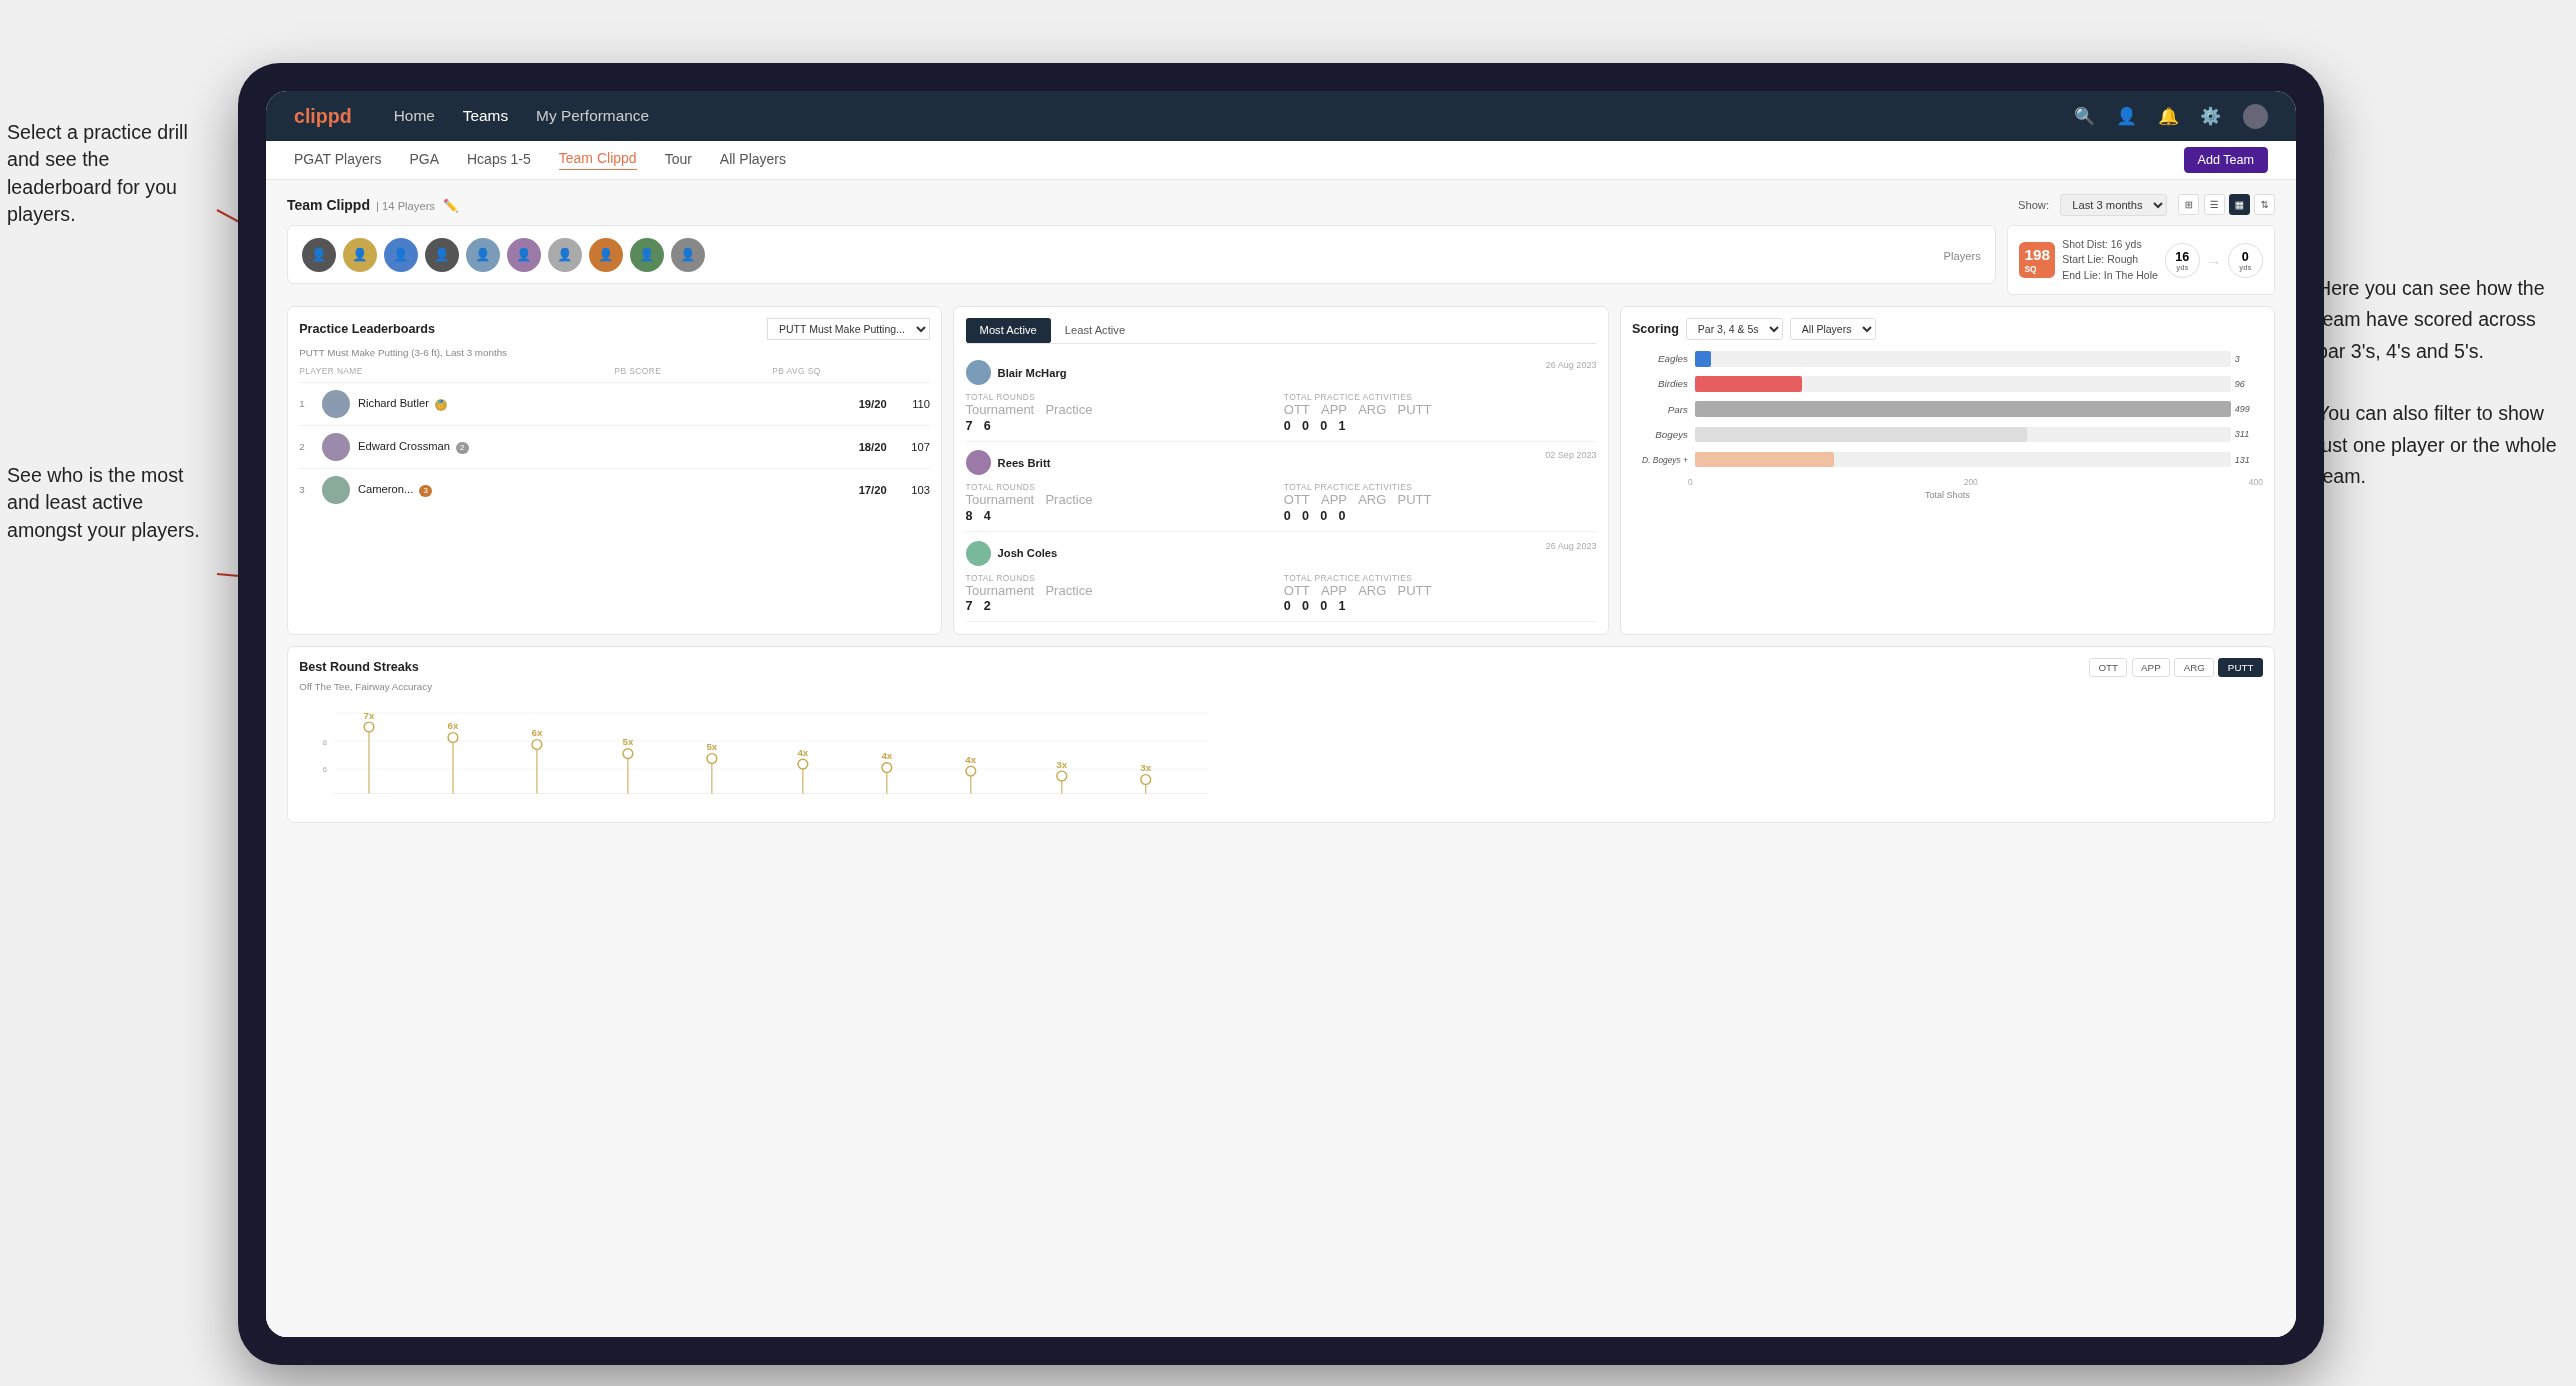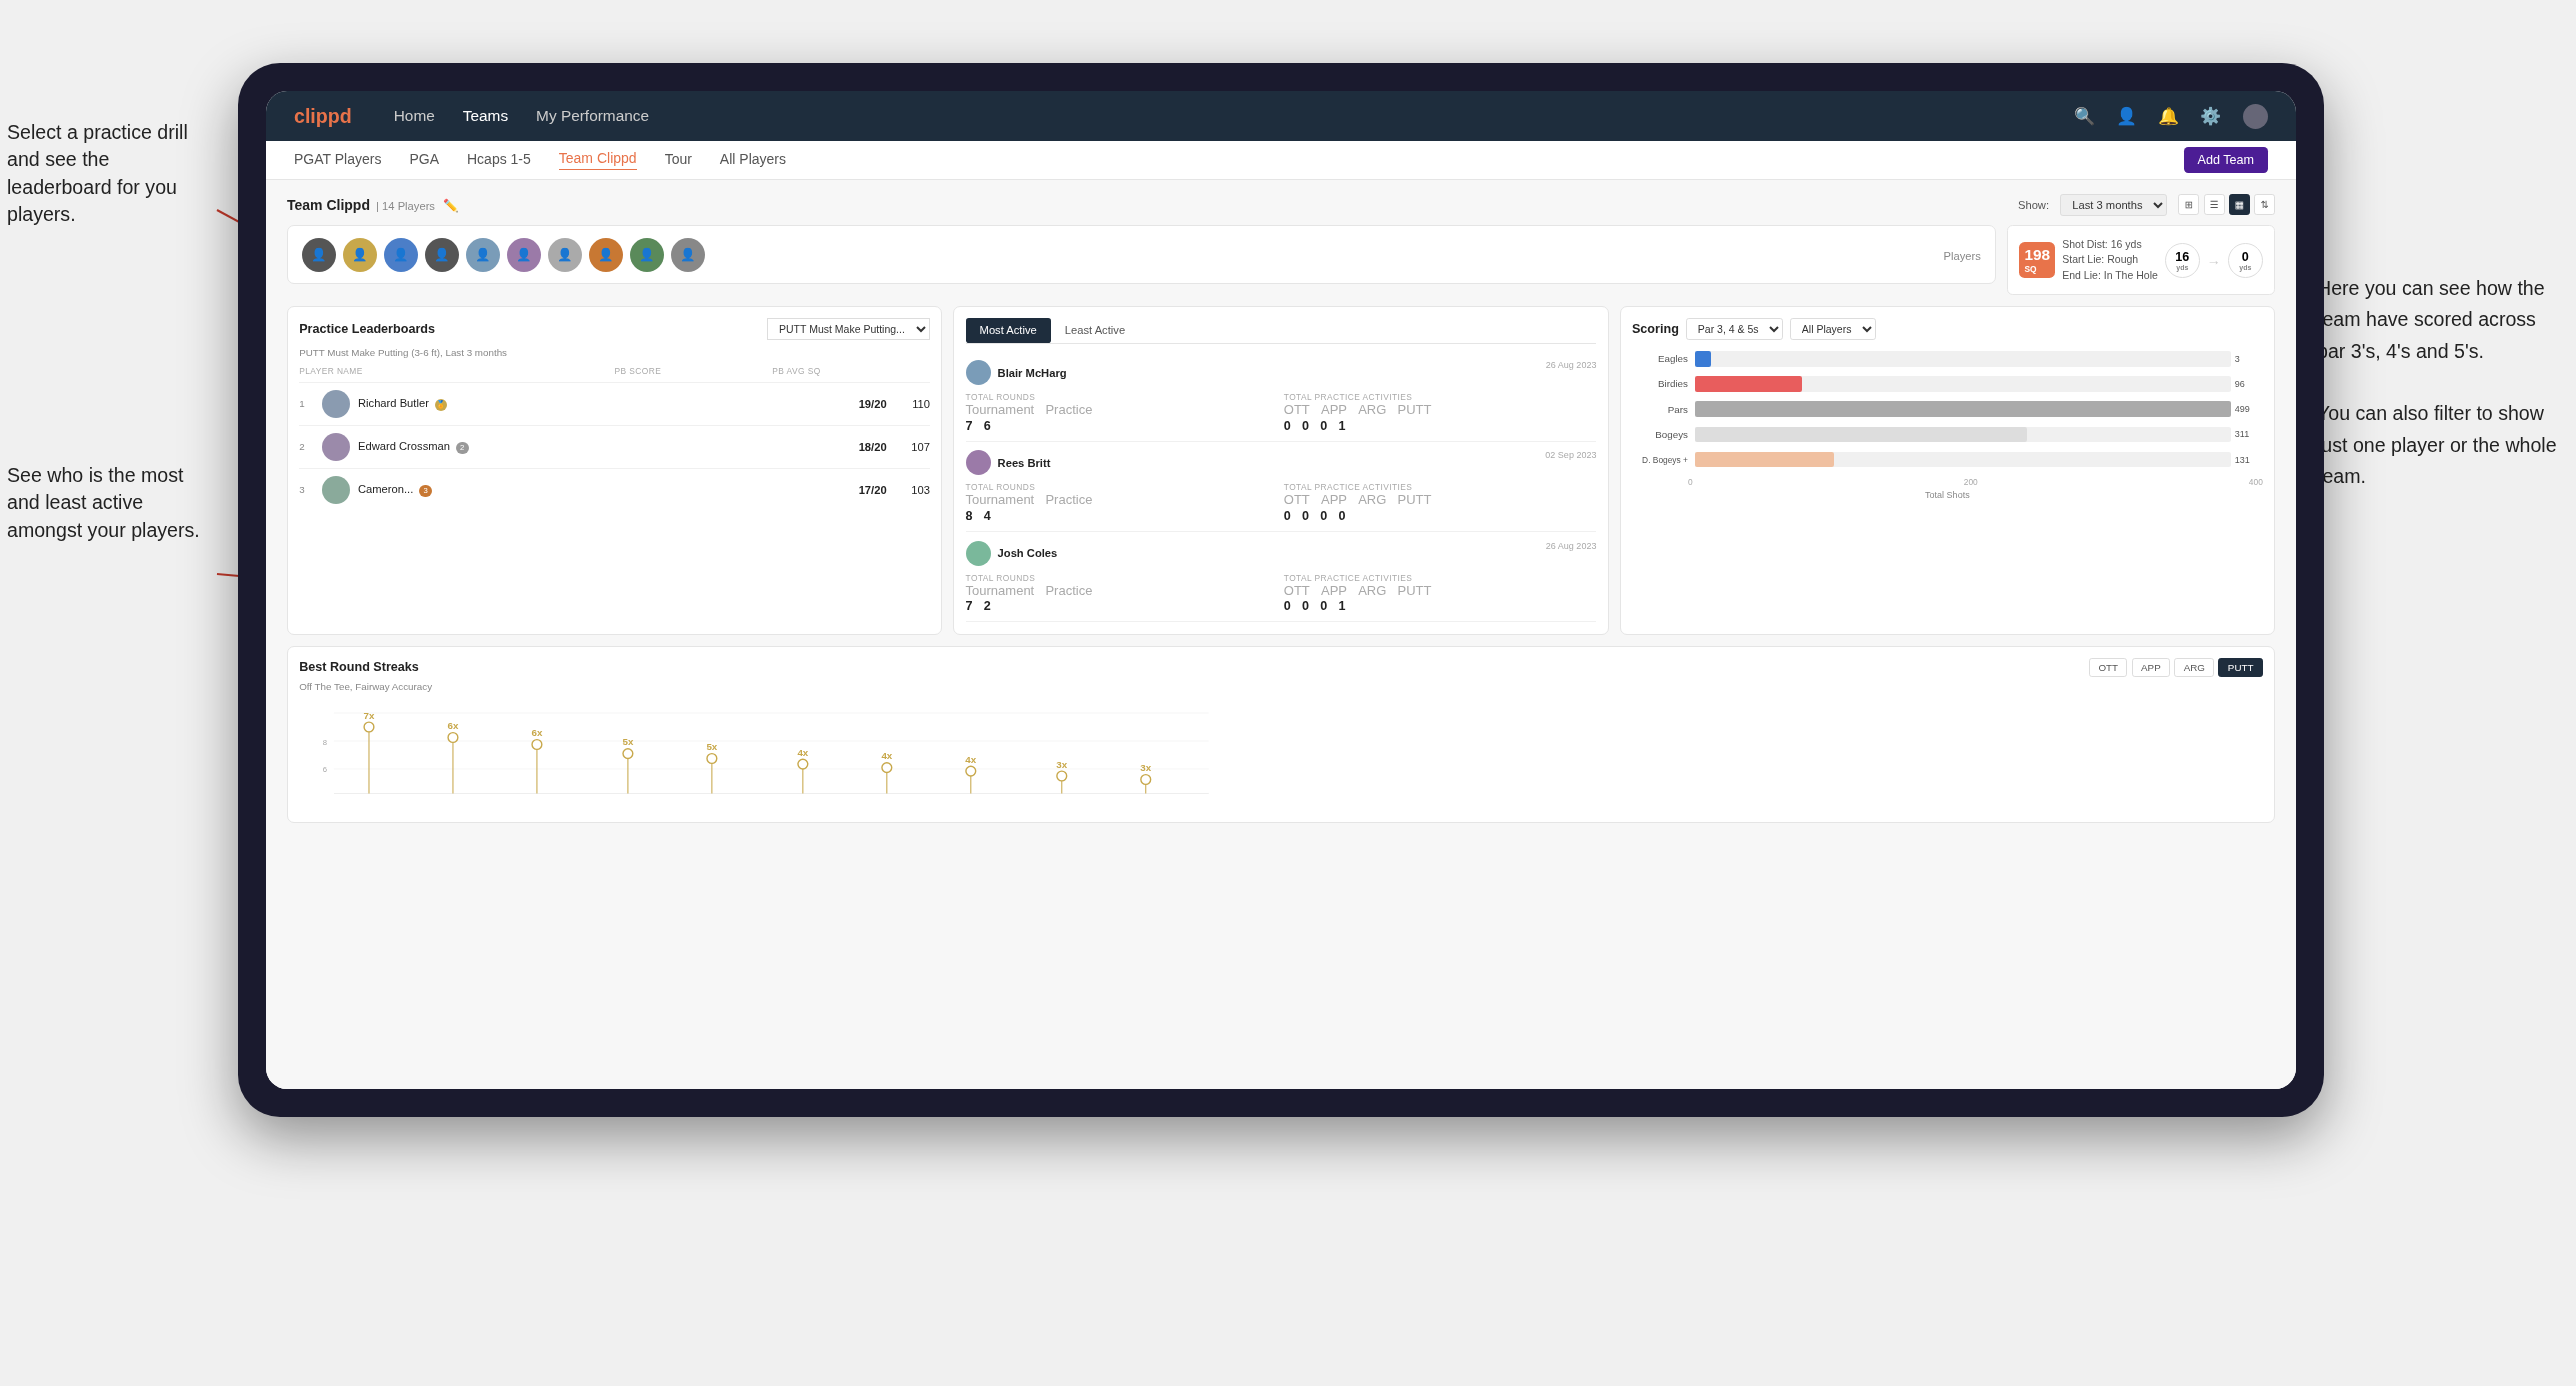--- a/index.html
+++ b/index.html
@@ -53,21 +53,21 @@
       height: 1386px;
       pointer-events: none;
     }
 
     
     .tablet-frame {
       position: absolute;
       left: 238px;
       top: 63px;
       width: 2086px;
-      height: 1054px;
+      height: 1302px;
       background: #1a1a2e;
       border-radius: 42px;
       box-shadow: 0 21px 56px rgba(0,0,0,0.4);
       padding: 28px;
     }
     .tablet-screen {
       width: 100%;
       height: 100%;
       background: #fff;
       border-radius: 21px;
@@ -471,21 +471,21 @@
     }
     .scoring-title { font-size: 12.6px; font-weight: 600; color: #222; }
     .scoring-filter {
       border: 0.7px solid #ddd;
       border-radius: 2.8px;
       padding: 2.8px 7px;
       font-size: 10.5px;
       color: #333;
       background: #fff;
     }
-    .bar-chart { padding: 0 7px; }
+    .bar-chart { padding: 0 7px; font-style: italic; }
     .bar-row {
       display: flex;
       align-items: center;
       margin-bottom: 9.8px;
     }
     .bar-label {
       font-size: 9.8px;
       color: #555;
       width: 49px;
       text-align: right;

